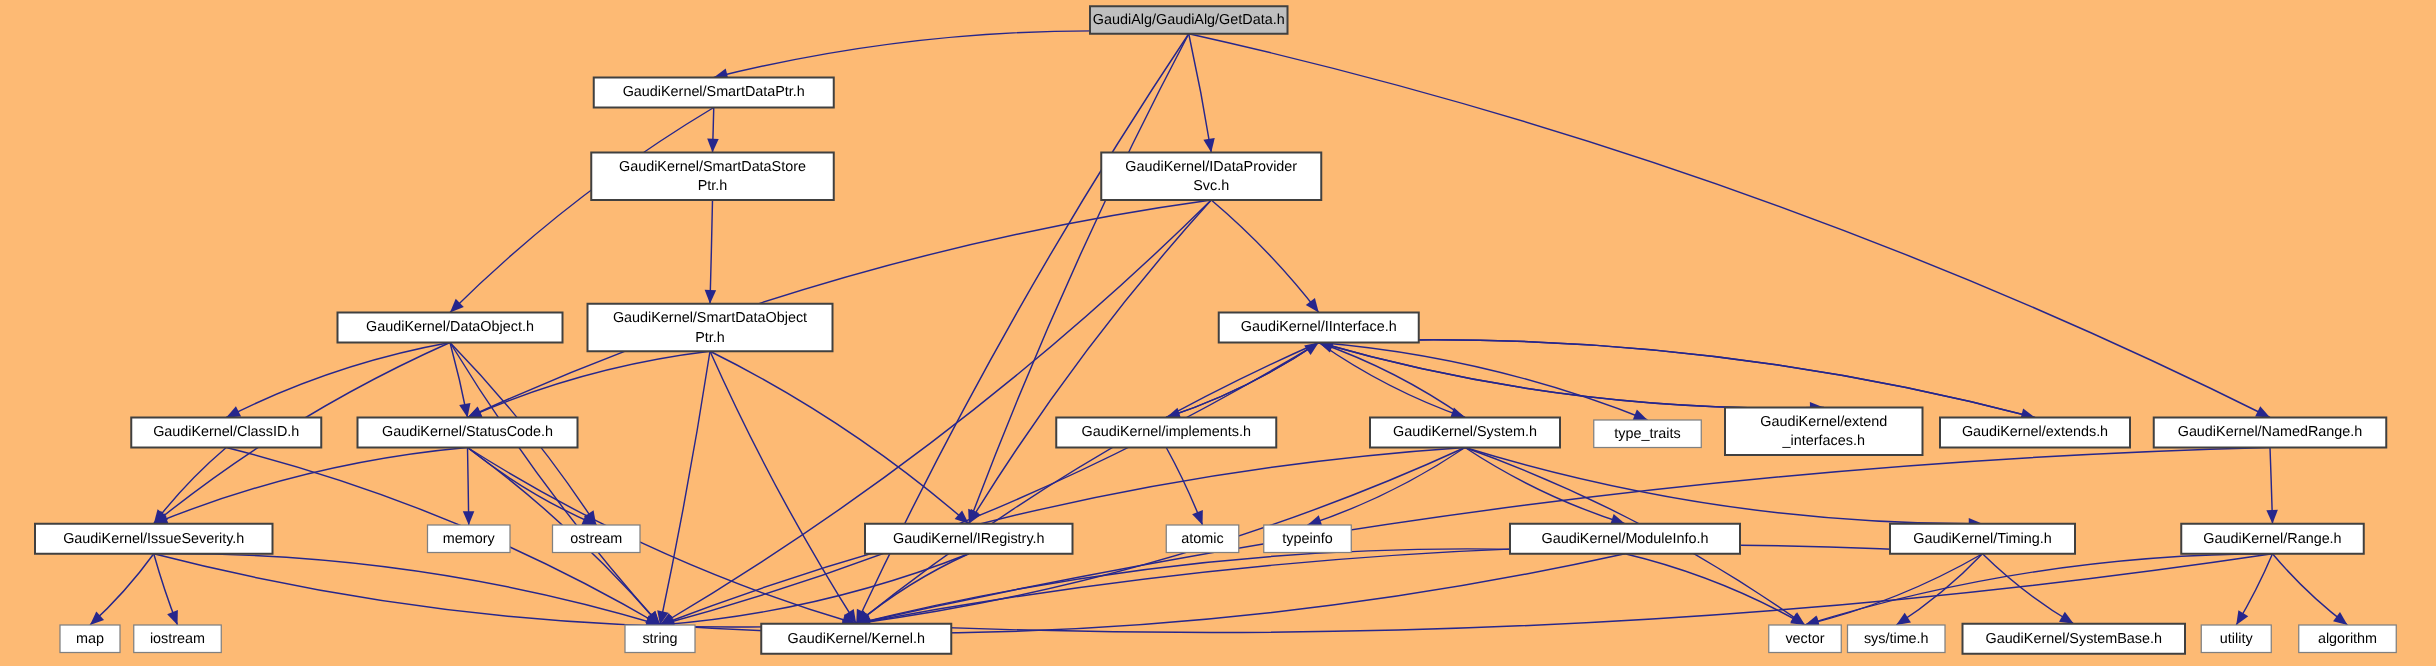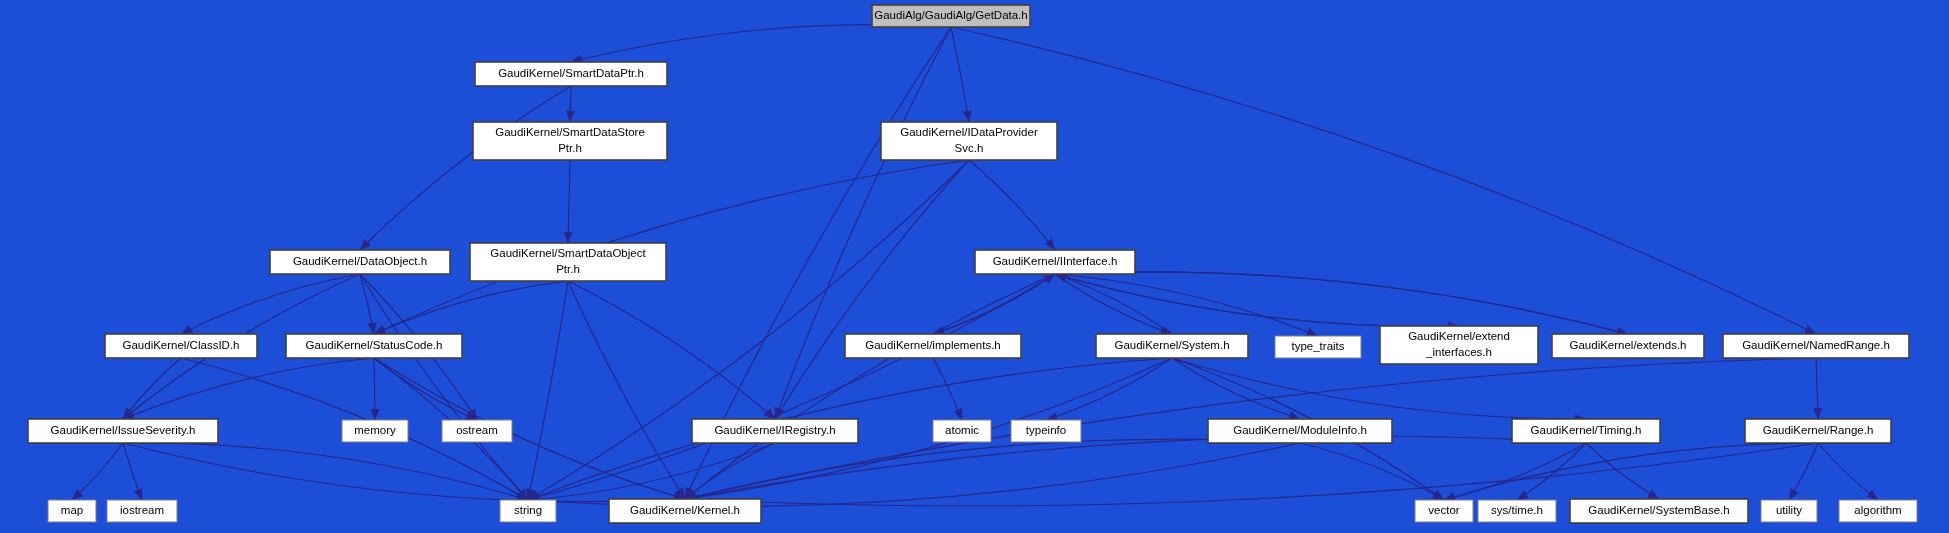--- a/index.html
+++ b/index.html
@@ -4,21 +4,21 @@
 <style>
   html, body {
     margin: 0;
     padding: 0;
     background: #ffffff;
   }
   #graph-root {
     position: relative;
     width: 1949px;
     height: 533px;
-    background: #1d4ed8;
+    background: #fdba74;
     font-family: "Liberation Sans", sans-serif;
   }
   svg#graph-canvas {
     position: absolute;
     top: 0; left: 0;
     width: 1949px;
     height: 533px;
     display: block;
   }
   .node-box {

